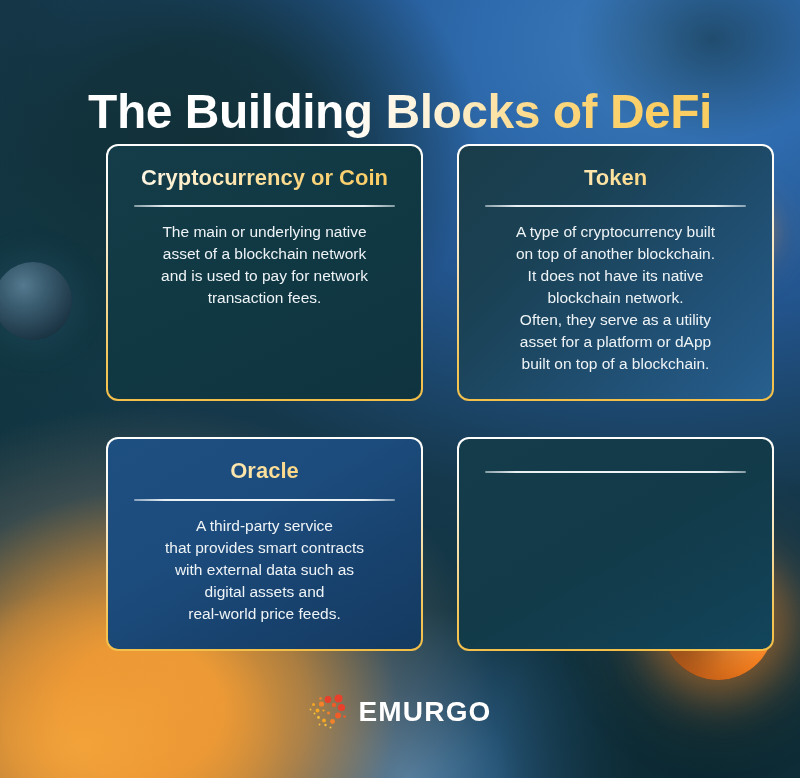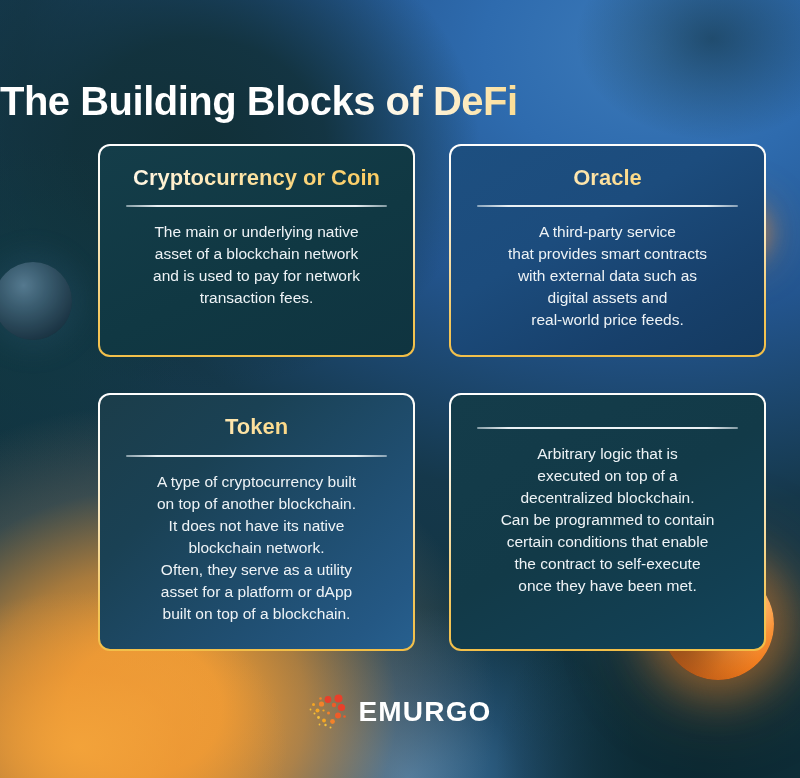--- a/index.html
+++ b/index.html
@@ -99,35 +99,36 @@
     left: 662px; top: 568px;
     width: 112px; height: 112px;
     border-radius: 50%;
     background: radial-gradient(circle at 18% 62%, rgba(70,45,30,0.55) 0%, rgba(120,70,35,0.22) 42%, rgba(0,0,0,0) 68%);
   }
 
   
   .title {
     position: absolute;
     left: 0; right: 0; top: 52px;
-    font-size: 40px;
+    text-align: center;
+    font-size: 48px;
     font-weight: bold;
     letter-spacing: -0.5px;
     background-image: linear-gradient(100deg, #ffffff 0%, #ffffff 42%, #fdf0d2 55%, #fbd77f 68%, #fbce63 82%, #fbcd60 100%);
     -webkit-background-clip: text;
     background-clip: text;
     color: transparent;
     text-decoration: underline;
     -webkit-text-fill-color: transparent;
   }
 
   
   .grid {
     position: absolute;
-    left: 66px; top: 144px;
+    left: 74px; top: 144px;
     width: 668px;
     display: grid;
     grid-template-columns: 317px 317px;
     column-gap: 34px;
     row-gap: 36px;
     padding-left: 32px;
   }
 
   .card {
     position: relative;
@@ -243,65 +244,58 @@
     <div class="card tone-teal">
       <div class="card-inner">
         <div class="card-content">
           <h2 class="card-title">Cryptocurrency
 or Coin</h2>
           <div class="divider"></div>
           <p class="card-body">The main or underlying native
 asset of a blockchain network
 and is used to pay for network
 transaction fees.</p>
-        </div>
-      </div>
-    </div>
-
-    <div class="card tone-blue">
-      <div class="card-inner">
-        <div class="card-content">
-          <h2 class="card-title">Oracle</h2>
-          <div class="divider"></div>
-          <p class="card-body">A third-party service
-that provides smart contracts
-with external data such as
-digital assets and
-real-world price feeds.</p>
         </div>
       </div>
     </div>
 
     <div class="card tone-token">
       <div class="card-inner">
         <div class="card-content">
           <h2 class="card-title">Token</h2>
           <div class="divider"></div>
           <p class="card-body">A type of cryptocurrency built
 on top of another blockchain.
 It does not have its native
 blockchain network.
 Often, they serve as a utility
 asset for a platform or dApp
 built on top of a blockchain.</p>
         </div>
       </div>
     </div>
 
+    <div class="card tone-blue">
+      <div class="card-inner">
+        <div class="card-content">
+          <h2 class="card-title">Oracle</h2>
+          <div class="divider"></div>
+          <p class="card-body">A third-party service
+that provides smart contracts
+with external data such as
+digital assets and
+real-world price feeds.</p>
+        </div>
+      </div>
+    </div>
+
     <div class="card tone-smart">
       <div class="card-inner">
         <div class="card-content">
           <div class="divider"></div>
-          <p class="card-body">Arbitrary logic that is
-executed on top of a
-decentralized blockchain.
-Can be programmed to contain
-certain conditions that enable
-the contract to self-execute
-once they have been met.</p>
         </div>
       </div>
     </div>
 
   </div>
 
   <div class="logo">
     <svg class="logo-mark" viewBox="0 0 44 44">
       <circle cx="30.5" cy="8.5" r="4.0" fill="#e8402a"></circle>
       <circle cx="20.0" cy="9.5" r="3.4" fill="#e8402a"></circle>

